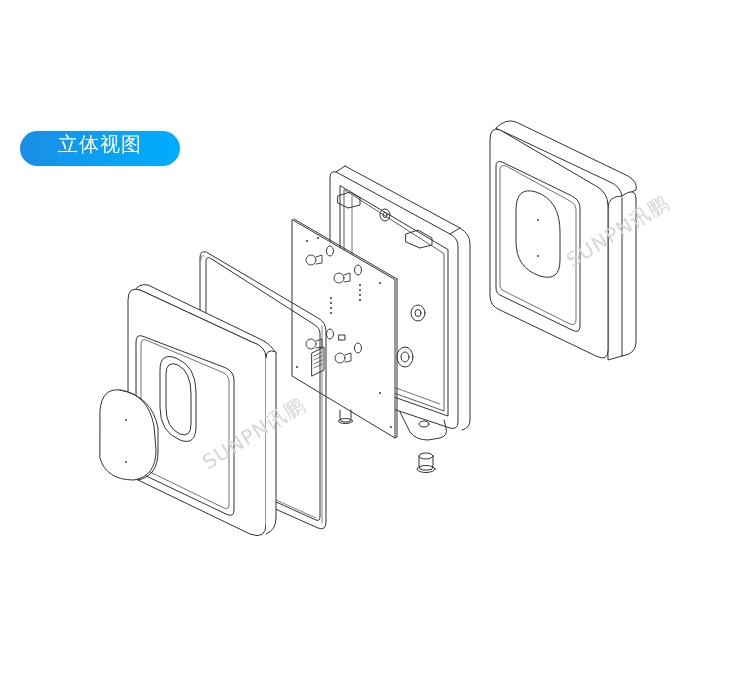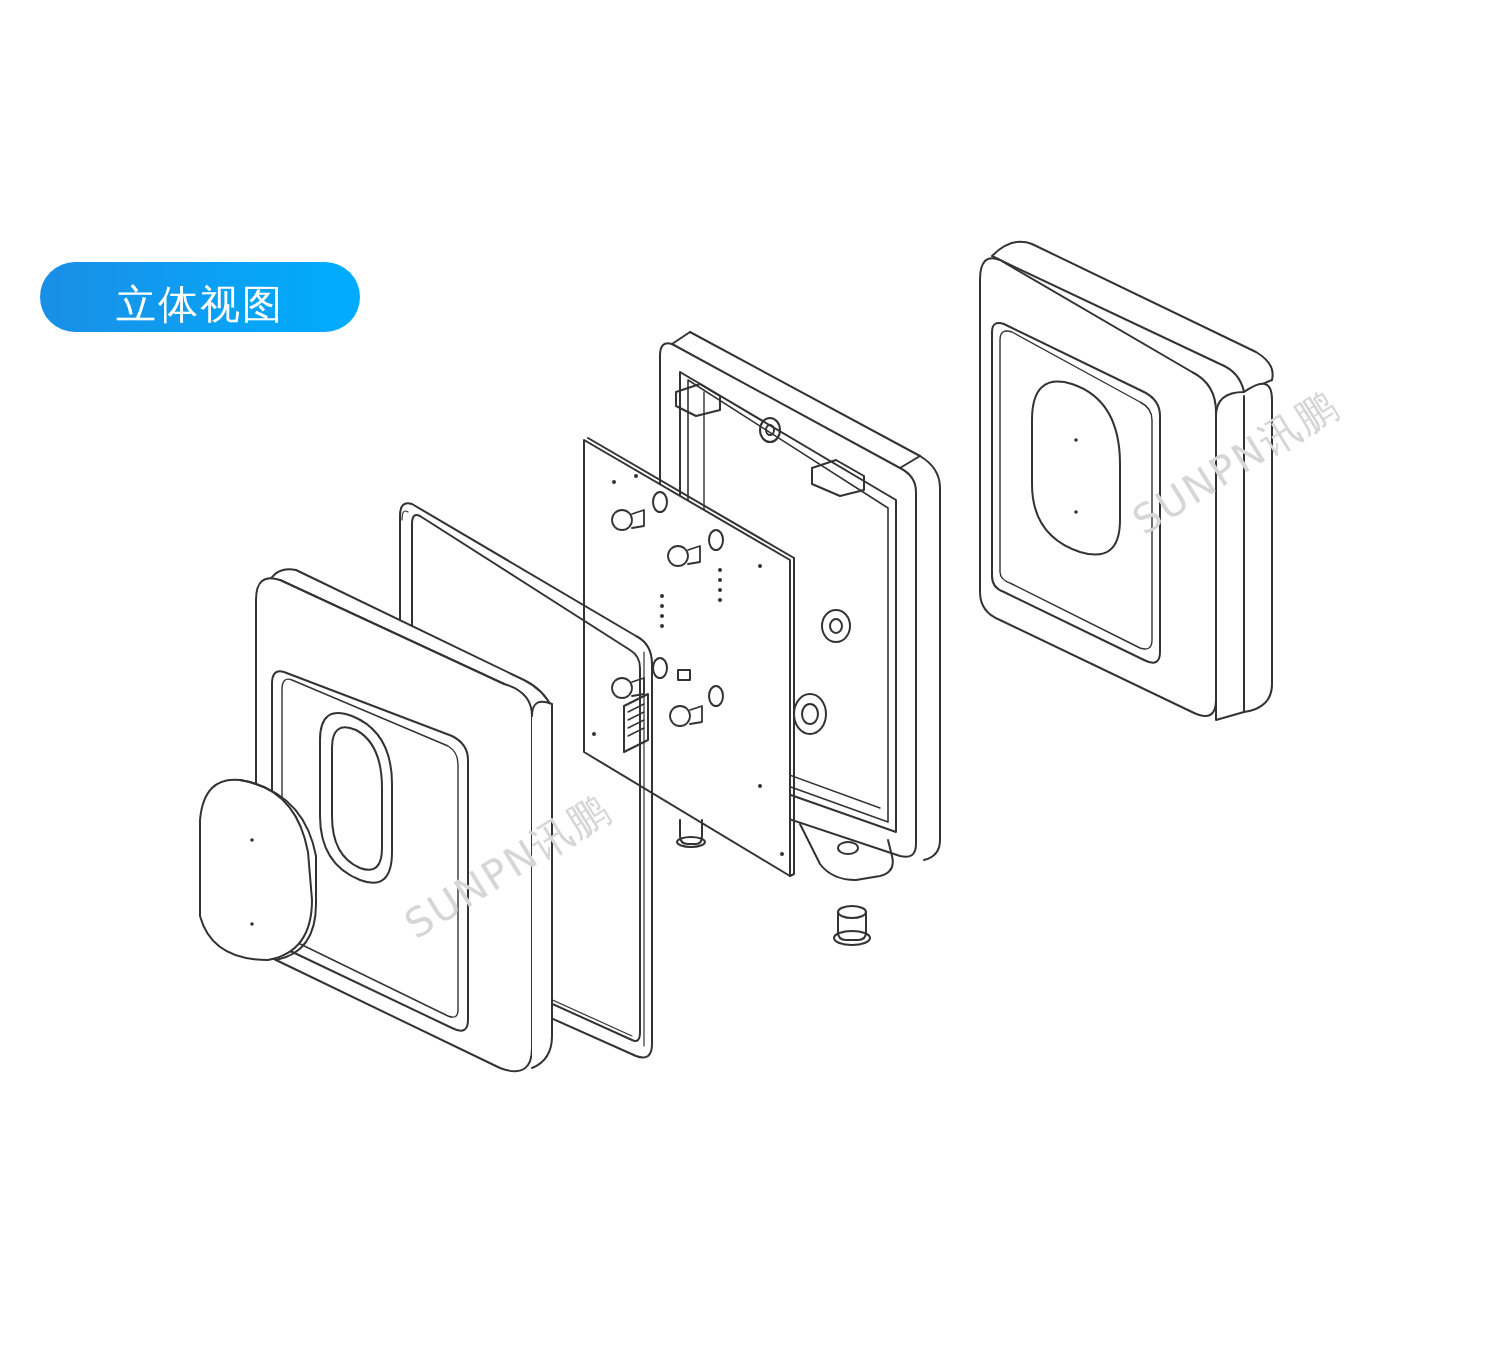--- a/index.html
+++ b/index.html
@@ -2,21 +2,21 @@
 <html><head>
 <meta charset="utf-8">
 <style>
   html, body { margin:0; padding:0; background:#ffffff; }
   body { width:750px; height:684px; position:relative; overflow:hidden; font-family:"DejaVu Sans", sans-serif; }
   .badge {
     position:absolute; left:20px; top:131px; width:160px; height:35px;
     border-radius:18px;
     background:linear-gradient(90deg, #1a8ee6 0%, #0aa2f5 60%, #00acff 100%);
     color:#ffffff; font-size:20px; letter-spacing:1px;
-    display:flex; align-items:flex-end; justify-content:center;
+    display:flex; align-items:flex-start; justify-content:center;
   }
   svg.drawing { position:absolute; left:0; top:0; }
   .wm { font-family:"DejaVu Sans", sans-serif; font-size:20px; fill:#d6d6d6; letter-spacing:1px; }
 </style>
 </head>
 <body>
 
 <div class="badge">
   <span>立体视图</span>
 </div>

